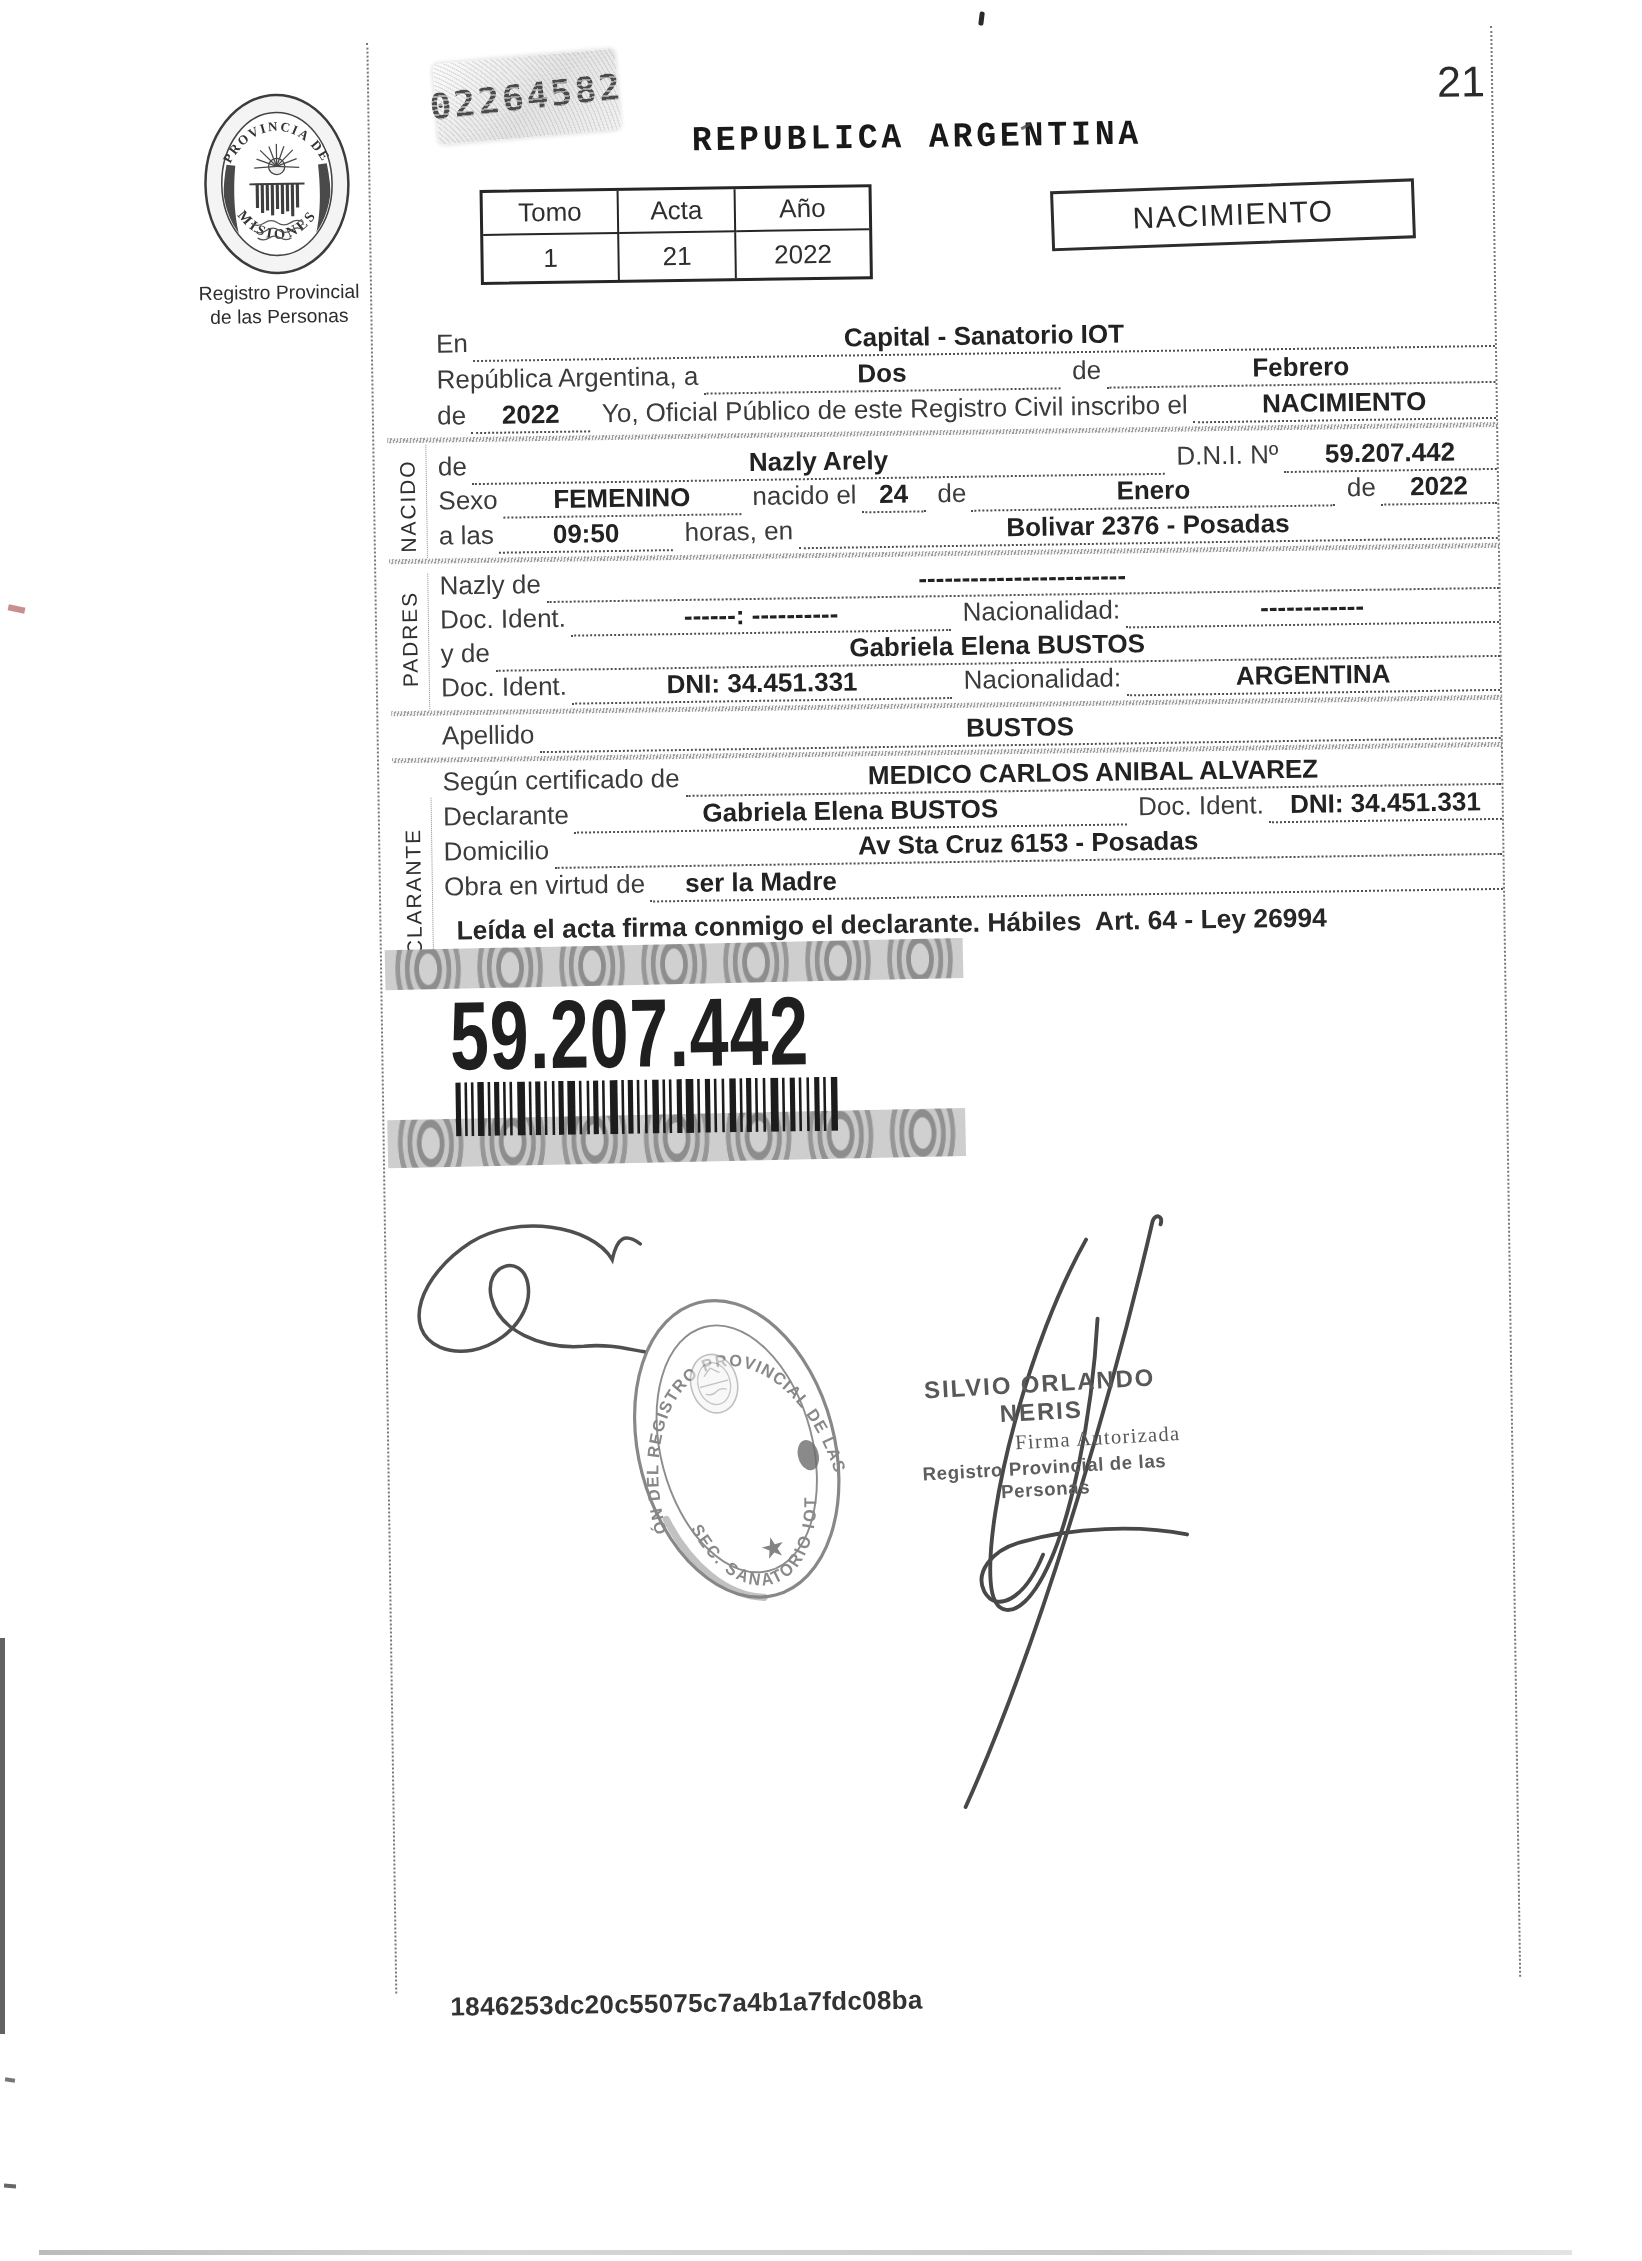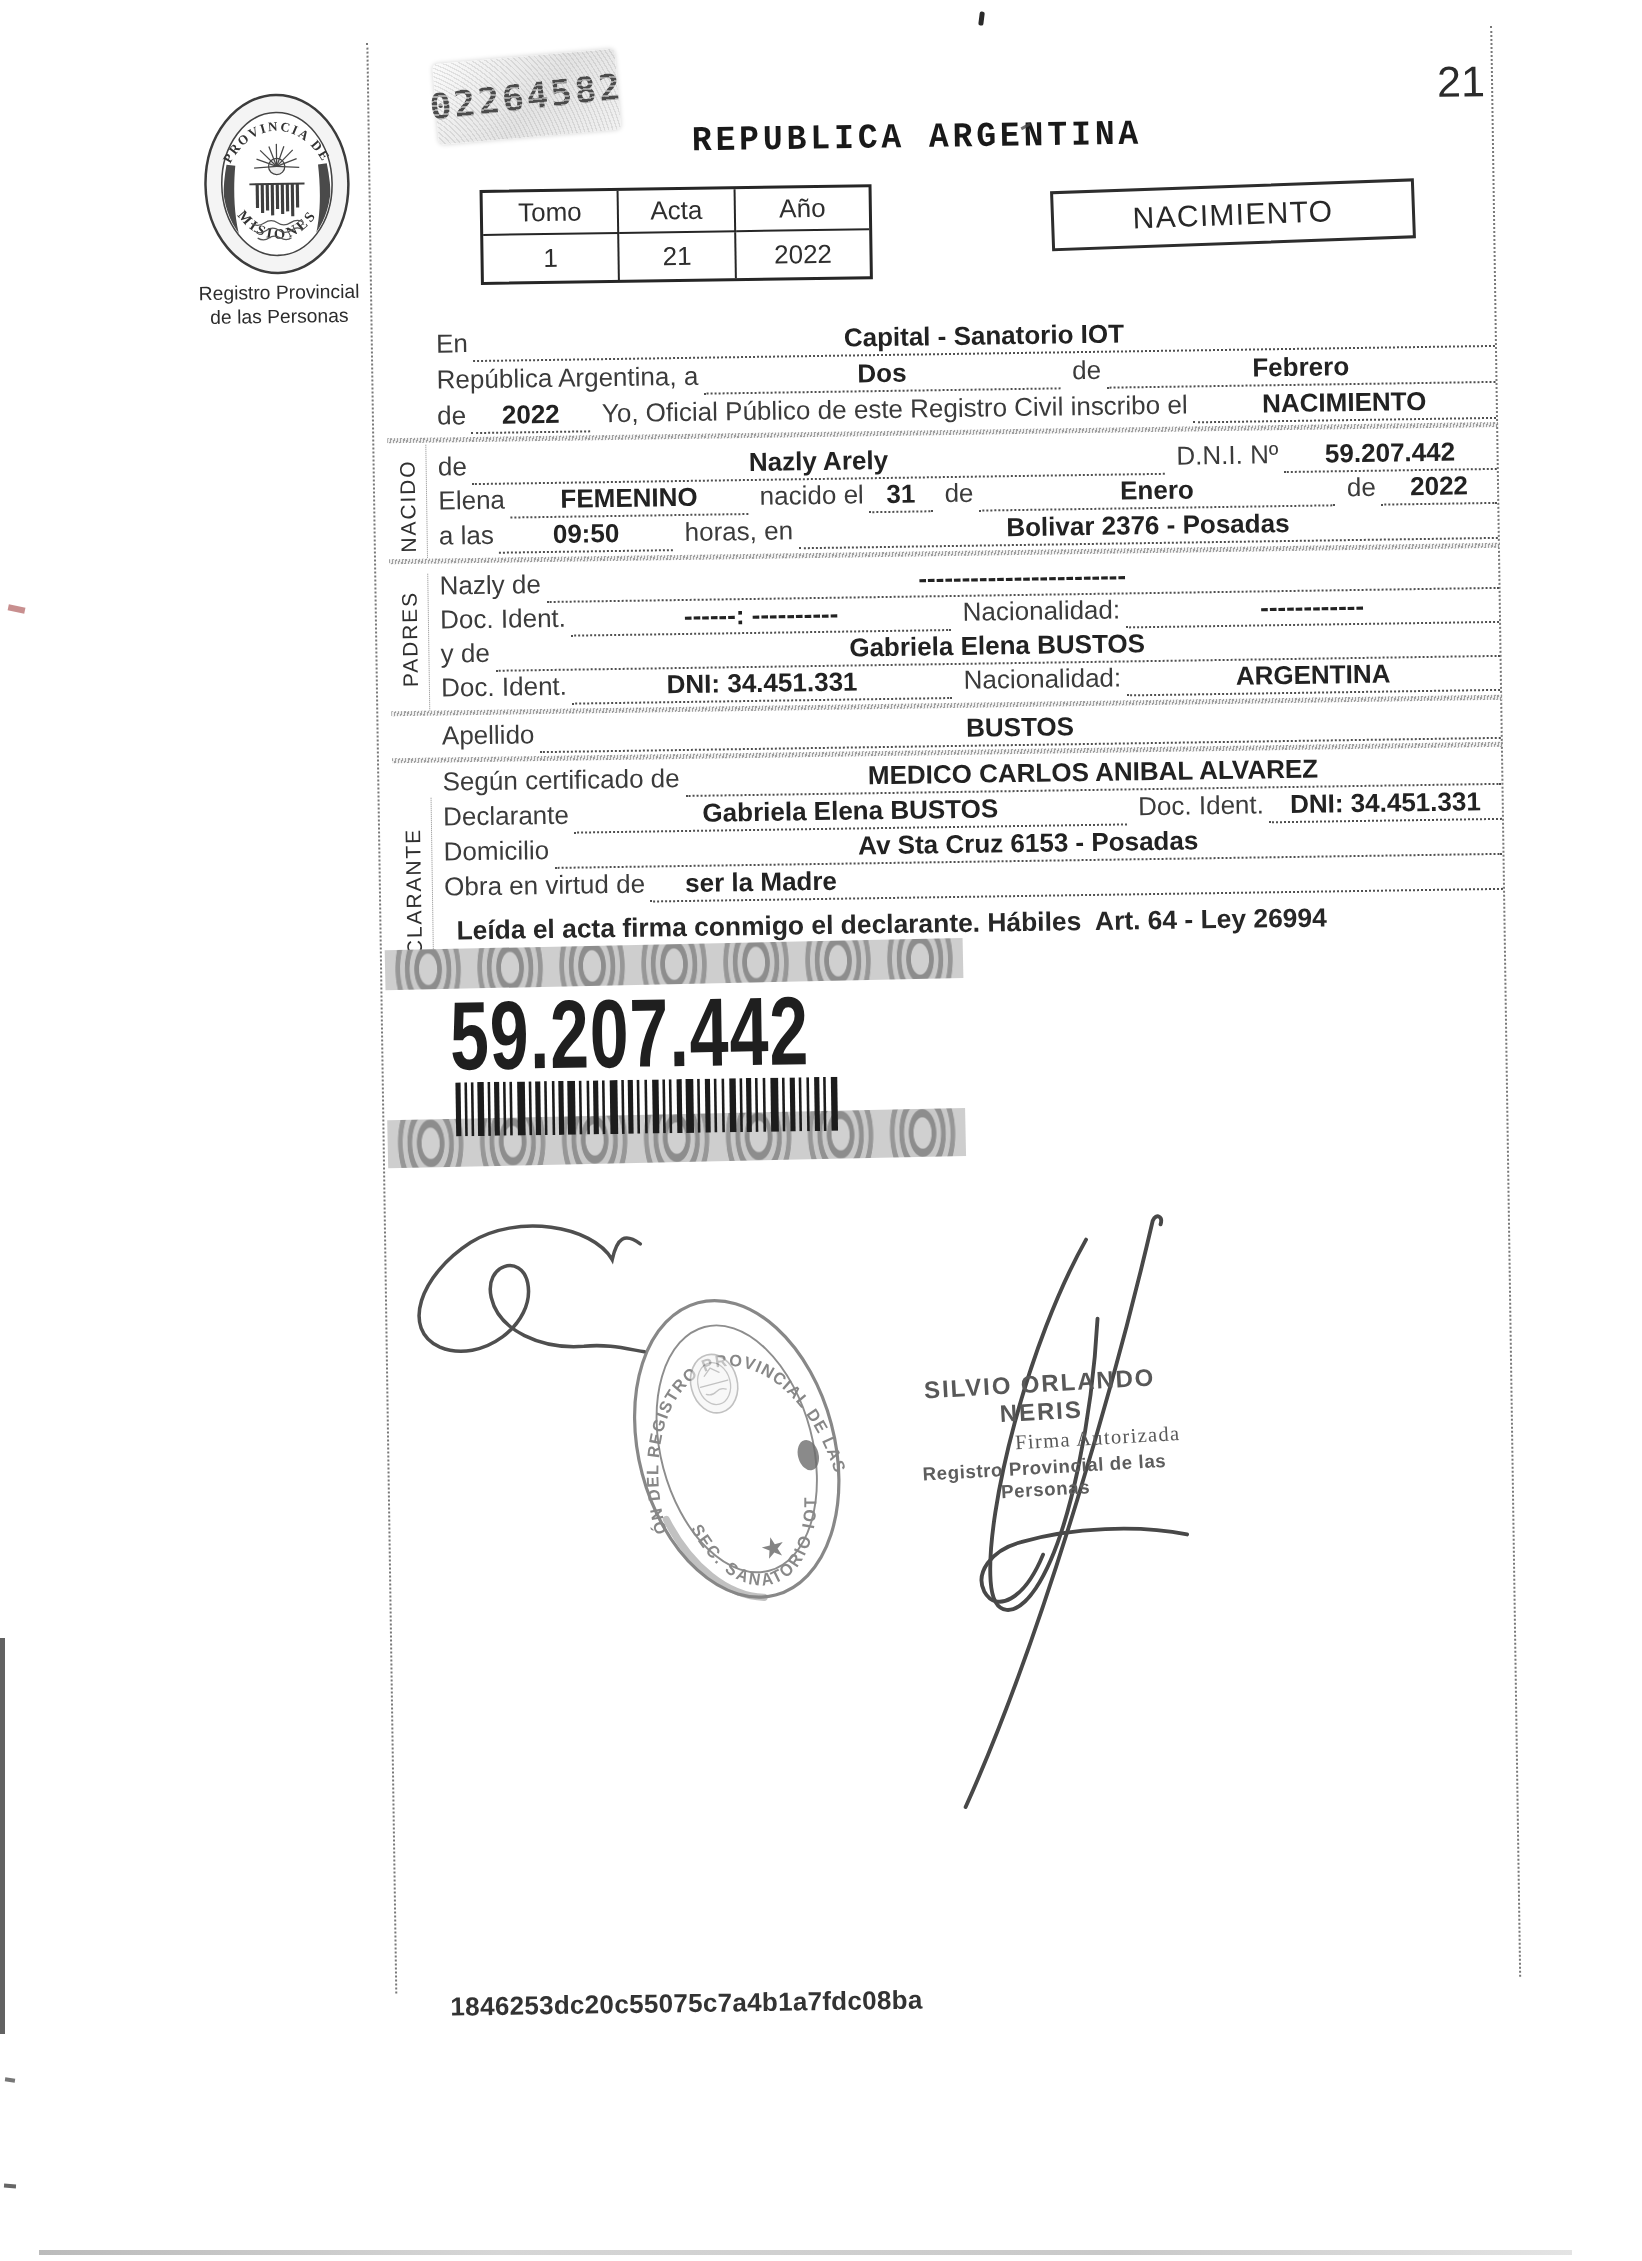--- a/index.html
+++ b/index.html
@@ -228,24 +228,24 @@
     <span class="fill g">NACIMIENTO</span>
   </div>
 
   <div class="row" style="top:445px;">
     <span class="lbl">de</span>
     <span class="fill g" style="flex-grow:100;">Nazly Arely</span>
     <span class="lbl mid">D.N.I. Nº</span>
     <span class="fill" style="flex:0 0 213px;">59.207.442</span>
   </div>
   <div class="row" style="top:479px;">
-    <span class="lbl">Elena</span>
+    <span class="lbl">Sexo</span>
     <span class="fill" style="flex:0 0 238px;">FEMENINO</span>
     <span class="lbl mid">nacido el</span>
-    <span class="fill" style="flex:0 0 64px;">31</span>
+    <span class="fill" style="flex:0 0 64px;">24</span>
     <span class="lbl mid">de</span>
     <span class="fill g">Enero</span>
     <span class="lbl mid">de</span>
     <span class="fill" style="flex:0 0 116px;">2022</span>
   </div>
   <div class="row" style="top:514px;">
     <span class="lbl">a las</span>
     <span class="fill" style="flex:0 0 174px;">09:50</span>
     <span class="lbl mid">horas, en</span>
     <span class="fill g">Bolivar 2376 - Posadas</span>

